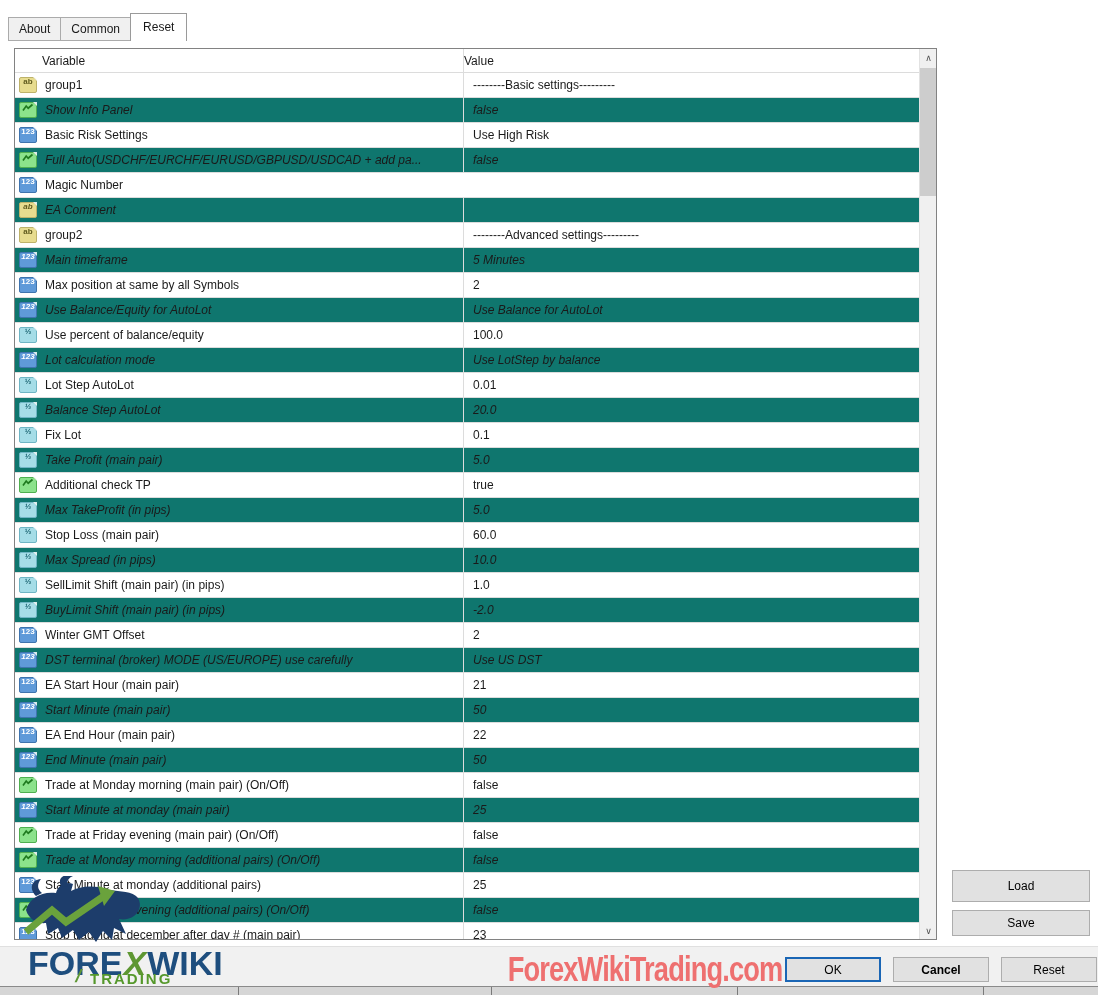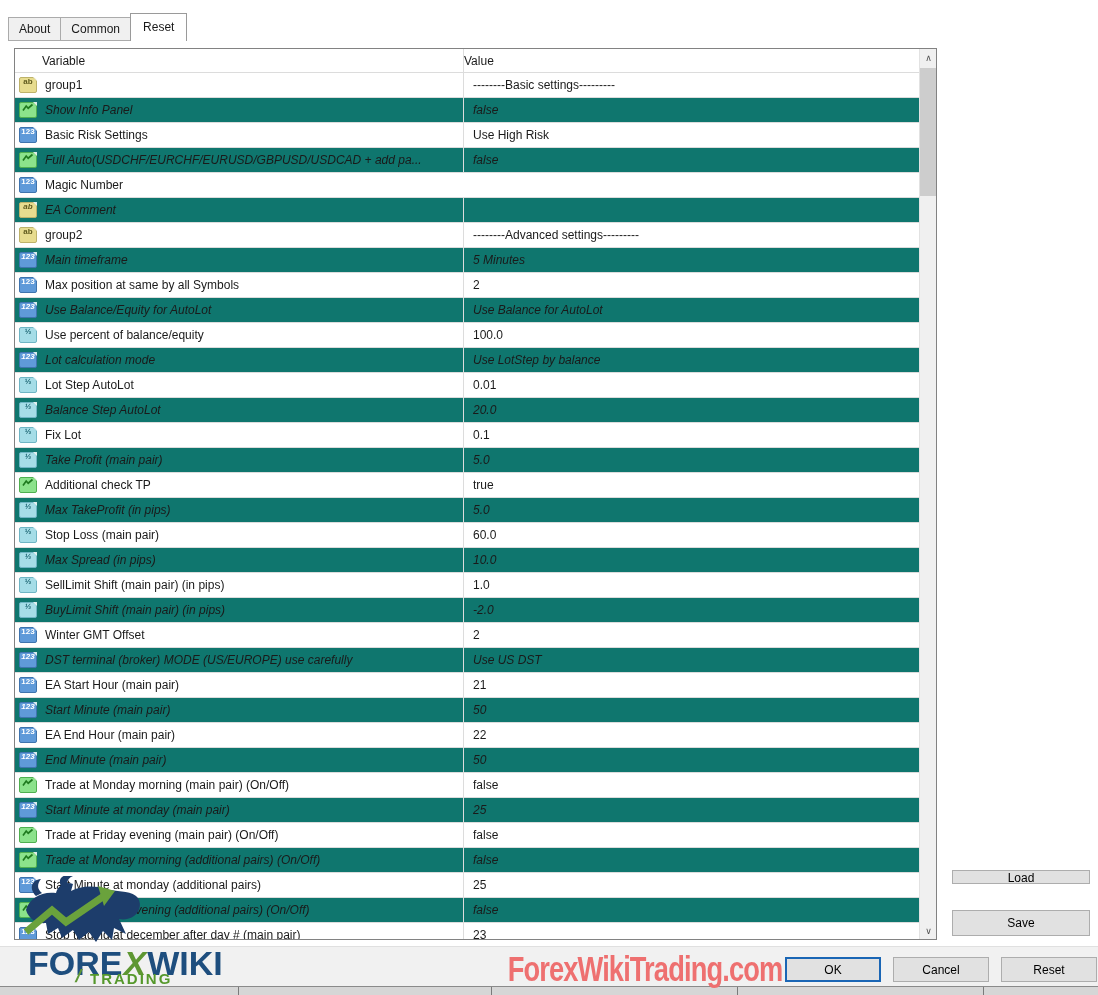--- a/index.html
+++ b/index.html
@@ -55,27 +55,27 @@
   .scroll-arrow { position:absolute; left:0; width:17px; height:17px; display:flex; align-items:center; justify-content:center; color:#505050; font-size:9px; }
   .scroll-arrow.up { top:0; }
   .scroll-arrow.down { bottom:0; }
   .scroll-thumb { position:absolute; left:0; top:19px; width:17px; height:128px; background:#cdcdcd; }
 
   
   .btn {
     position:absolute; background:#e1e1e1; border:1px solid #adadad;
     font-family:inherit; font-size:12px; color:#000; text-align:center; cursor:default;
   }
-  .btn-load { left:952px; top:870px; width:138px; height:14px; }
+  .btn-load { left:952px; top:870px; width:138px; height:32px; }
   .btn-save { left:952px; top:910px; width:138px; height:26px; }
 
   
   .footer-bar { position:absolute; left:0; top:946px; width:1098px; height:49px; background:#f1f1f1; border-top:1px solid #e0e0e0; }
   .btn-ok { left:785px; top:957px; width:96px; height:25px; border:2px solid #1a66b5; }
-  .btn-cancel { left:893px; top:957px; width:96px; height:25px; }
+  .btn-cancel { left:893px; top:957px; width:96px; height:25px;font-weight:bold; }
   .btn-reset { left:1001px; top:957px; width:96px; height:25px; }
 
   .watermark {
     position:absolute; left:420px; top:950px; width:450px; text-align:center;
     font-size:31px; font-weight:bold; letter-spacing:-1px; color:#ee7070;
     transform:scale(0.88,1.12); transform-origin:center top; z-index:6; white-space:nowrap;
   }
 
   
   .logo-bull { position:absolute; left:12px; top:876px; width:132px; height:72px; z-index:5; }

